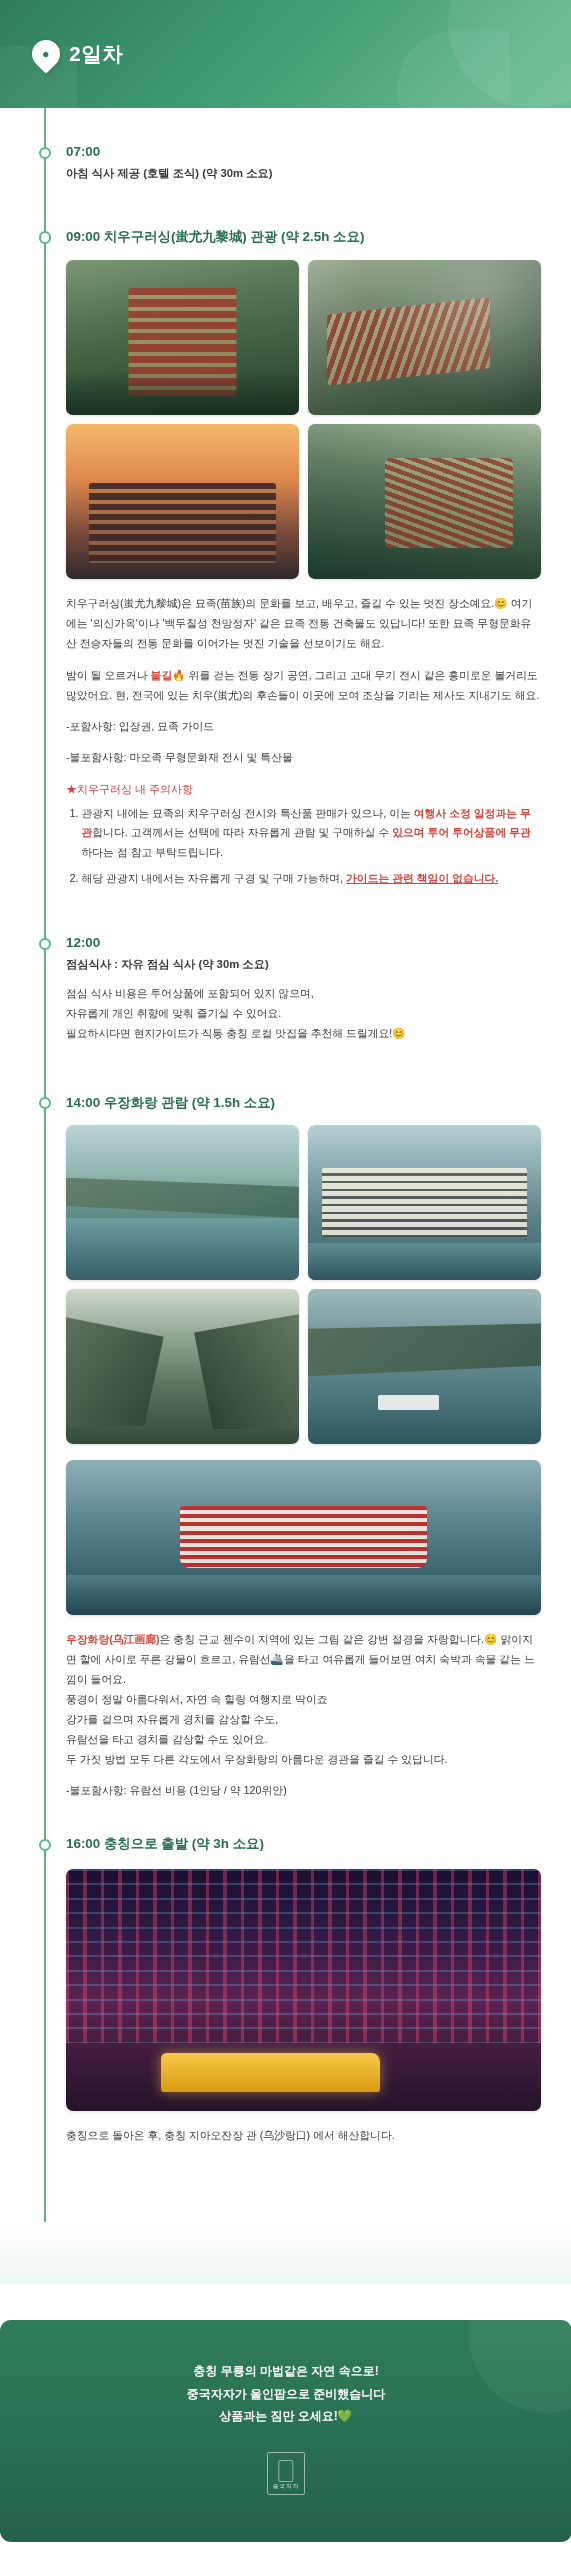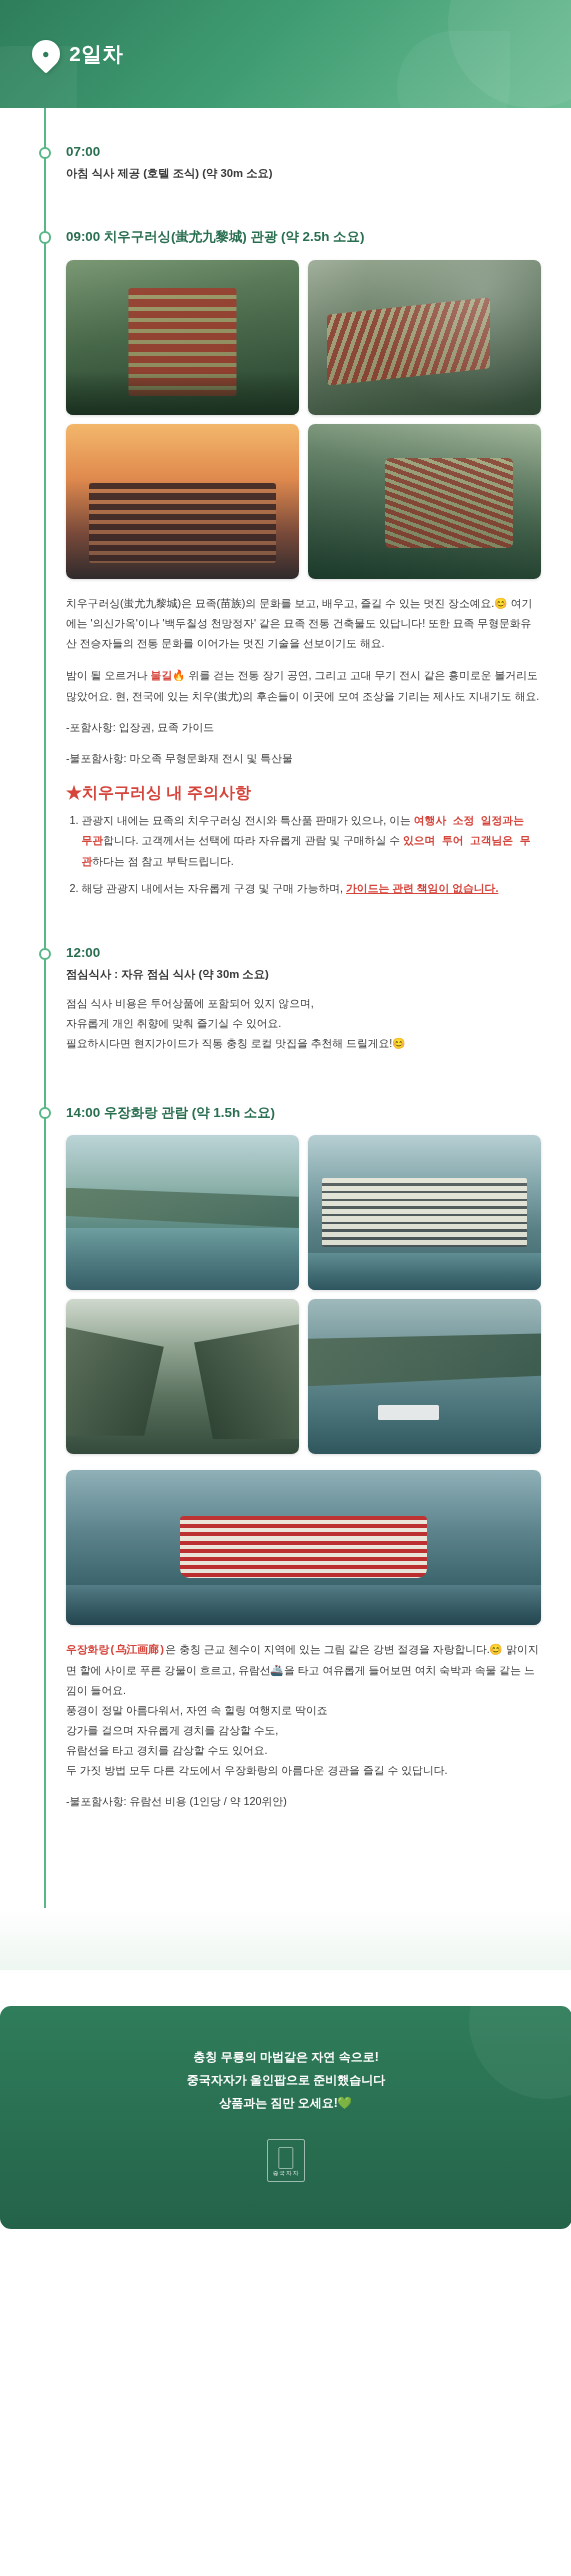--- a/index.html
+++ b/index.html
@@ -301,28 +301,28 @@
   }
 
   
   .body-text {
     font-size: 10.8px;
     line-height: 1.85;
     color: #3a3a3a;
     margin: 0 0 13.4px 0;
   }
   .body-text p { margin: 0 0 11.3px 0; }
-  .hl-red { color: #d6453c; font-weight: bold; font-family: Liberation Mono, monospace; }
+  .hl-red { color: #d6453c; font-weight: bold; }
   .u-red { color: #d6453c; font-weight: bold; text-decoration: underline; }
   .note-line { margin: 0 0 4.1px 0; }
 
   .caution-title {
     color: #d6453c;
-    font-weight: bold;
-    font-size: 16px;
+    font-weight: normal;
+    font-size: 11px;
     margin: 3.1px 0 7.2px 0;
   }
   ol.caution {
     margin: 0 0 10.3px 0;
     padding-left: 15.5px;
     font-size: 10.8px;
     line-height: 1.8;
     color: #3a3a3a;
   }
   ol.caution li { margin-bottom: 7.2px; }
@@ -426,21 +426,21 @@
           <span>밤이 될 오르거나 </span><span class="hl-red">불길🔥</span><span> 위를 걷는 전통 장기 공연, 그리고 고대 무기 전시 같은 흥미로운 볼거리도 많았어요. 현, 전국에 있는 치우(蚩尤)의 후손들이 이곳에 모여 조상을 기리는 제사도 지내기도 해요.</span>
         </p>
         <p class="note-line">-포함사항: 입장권, 묘족 가이드</p>
         <p class="note-line">-불포함사항: 마오족 무형문화재 전시 및 특산물</p>
       </div>
 
       <div class="caution-title">★치우구러싱 내 주의사항</div>
       <ol class="caution">
         <li>
           <span>관광지 내에는 묘족의 치우구러싱 전시와 특산품 판매가 있으나,
-이는 </span><span class="hl-red">여행사 소정 일정과는 무관</span><span>합니다. 고객께서는 선택에 따라 자유롭게 관람 및 구매하실 수 </span><span class="hl-red">있으며 </span><span class="hl-red">투어 고객님은 무관</span><span>하다는 점 참고 부탁드립니다.</span>
+이는 </span><span class="hl-red">여행사 소정 일정과는 무관</span><span>합니다. 고객께서는 선택에 따라 자유롭게 관람 및 구매하실 수 </span><span class="hl-red">있으며 </span><span class="hl-red">투어 투어상품에 무관</span><span>하다는 점 참고 부탁드립니다.</span>
         </li>
         <li>
           <span>해당 관광지 내에서는 자유롭게 구경 및 구매 가능하며,
 </span><span class="u-red">가이드는 관련 책임이 없습니다.</span>
         </li>
       </ol>
     </div>
 
     <div class="spacer-70"></div>
 
@@ -474,20 +474,30 @@
 풍경이 정말 아름다워서, 자연 속 힐링 여행지로 딱이죠
 강가를 걸으며 자유롭게 경치를 감상할 수도,
 유람선을 타고 경치를 감상할 수도 있어요.
 두 가짓 방법 모두 다른 각도에서 우장화랑의 아름다운 경관을 즐길 수 있답니다.</span></p>
         <p class="note-line">-불포함사항: 유람선 비용 (1인당 / 약 120위안)</p>
       </div>
     </div>
 
     <div class="spacer-40"></div>
 
+    <div class="tl-block">
+      <div class="tl-dot"></div>
+      <div class="tl-time">16:00 충칭으로 출발 (약 3h 소요)</div>
+
+      <div class="gallery single" style="margin-top:15.5px;">
+        <div class="photo tall ph-city"></div>
+      </div>
+
+      <div class="body-text">충칭으로 돌아온 후, 충칭 지아오잔장 관 (乌沙랑口) 에서 해산합니다.</div>
+    </div>
 
     <div class="spacer-120"></div>
   </div>
 
   <div class="gradient-fade"></div>
 
   <div class="footer">
     <div class="footer-leaf"></div>
     <div class="footer-line footer-strong">충칭 무룡의 마법같은 자연 속으로!</div>
     <div class="footer-line footer-strong">중국자자가 울인팝으로 준비했습니다</div>

